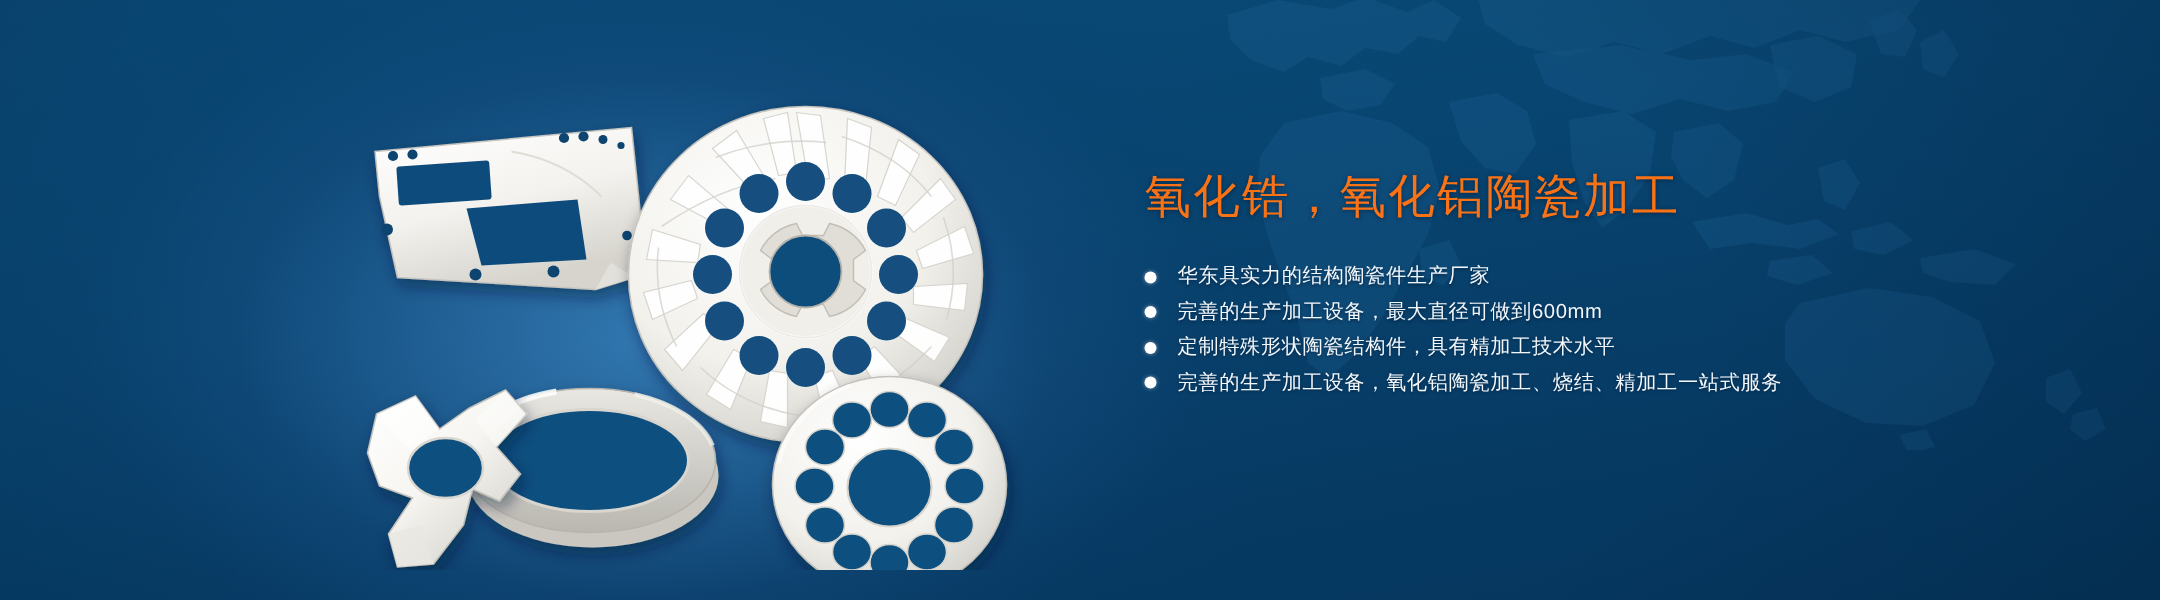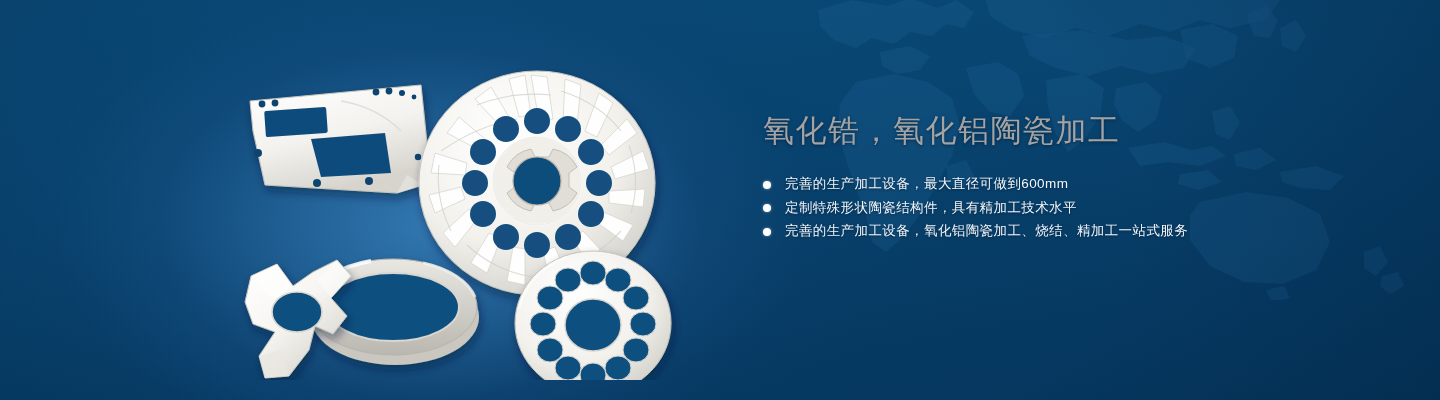--- a/index.html
+++ b/index.html
@@ -60,21 +60,21 @@
   
   .copy {
     position:absolute;
     left:763px; top:112px;
     width:620px;
   }
   .headline {
     font-size:31px;
     line-height:38px;
     letter-spacing:1.5px;
-    color:#a3a3a3;
+    color:#f97316;
     font-weight:400;
     white-space:nowrap;
     text-shadow:0 1px 3px rgba(0,18,40,0.55);
   }
   .bullets {
     margin-top:22px;
     list-style:none;
   }
   .bullet {
     position:relative;
@@ -316,20 +316,24 @@
       </g>
     </svg>
   </div>
 
   <div class="copy">
     <div class="headline">氧化锆，氧化铝陶瓷加工</div>
 
     <ul class="bullets">
       <li class="bullet">
         <span class="bullet-dot"></span>
+        <span class="bullet-text">华东具实力的结构陶瓷件生产厂家</span>
+      </li>
+      <li class="bullet">
+        <span class="bullet-dot"></span>
         <span class="bullet-text">完善的生产加工设备，最大直径可做到600mm</span>
       </li>
       <li class="bullet">
         <span class="bullet-dot"></span>
         <span class="bullet-text">定制特殊形状陶瓷结构件，具有精加工技术水平</span>
       </li>
       <li class="bullet">
         <span class="bullet-dot"></span>
         <span class="bullet-text">完善的生产加工设备，氧化铝陶瓷加工、烧结、精加工一站式服务</span>
       </li>

